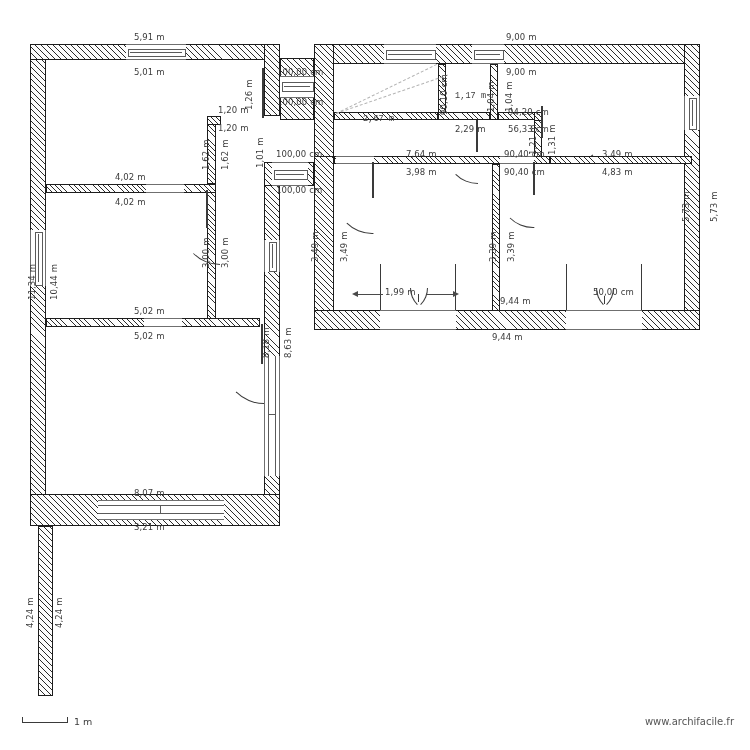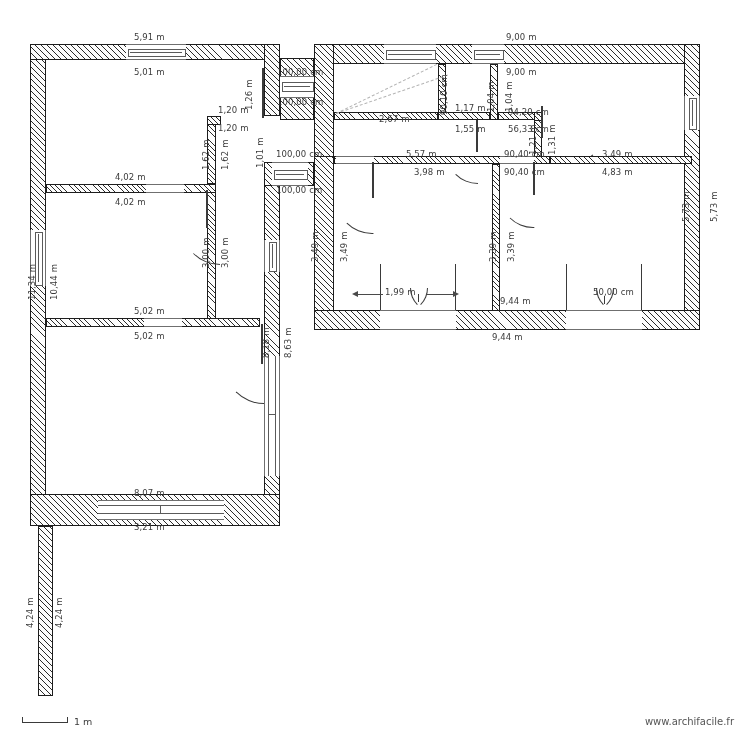--- a/index.html
+++ b/index.html
@@ -229,27 +229,27 @@
   <div class="dim v" style="left:26px;top:628px;">4,24 m</div>
   <div class="dim v" style="left:55px;top:628px;">4,24 m</div>
 
   <div class="dim" style="left:277px;top:68px;">100,00 cm</div>
   <div class="dim" style="left:277px;top:98px;">100,00 cm</div>
   <div class="dim" style="left:276px;top:150px;">100,00 cm</div>
   <div class="dim" style="left:276px;top:186px;">100,00 cm</div>
 
   <div class="dim" style="left:506px;top:33px;">9,00 m</div>
   <div class="dim" style="left:506px;top:68px;">9,00 m</div>
-  <div class="dim" style="left:379px;top:115px;">2,67 m</div>
-  <div class="dim" style="left:455px;top:104px;">1,17 m</div>
-  <div class="dim" style="left:455px;top:125px;">1,55 m</div>
+  <div class="dim" style="left:363px;top:115px;font-family:Liberation Mono, monospace;">2,67 m</div>
+  <div class="dim" style="left:455px;top:92px;font-family:Liberation Mono, monospace;">1,17 m</div>
+  <div class="dim" style="left:455px;top:125px;">2,29 m</div>
   <div class="dim" style="left:508px;top:108px;">94,20 cm</div>
   <div class="dim" style="left:508px;top:125px;">56,33 cm</div>
-  <div class="dim" style="left:406px;top:150px;">5,57 m</div>
-  <div class="dim" style="left:406px;top:168px;margin-left:8px;">3,98 m</div>
+  <div class="dim" style="left:406px;top:150px;">7,64 m</div>
+  <div class="dim" style="left:406px;top:168px;">3,98 m</div>
   <div class="dim" style="left:504px;top:150px;">90,40 cm</div>
   <div class="dim" style="left:504px;top:168px;">90,40 cm</div>
   <div class="dim" style="left:602px;top:150px;">3,49 m</div>
   <div class="dim" style="left:602px;top:168px;">4,83 m</div>
   <div class="dim" style="left:500px;top:297px;">9,44 m</div>
   <div class="dim" style="left:492px;top:333px;">9,44 m</div>
 
   <div class="dim v" style="left:440px;top:115px;">90,10 cm</div>
   <div class="dim v" style="left:487px;top:112px;">1,04 m</div>
   <div class="dim v" style="left:505px;top:112px;">1,04 m</div>

